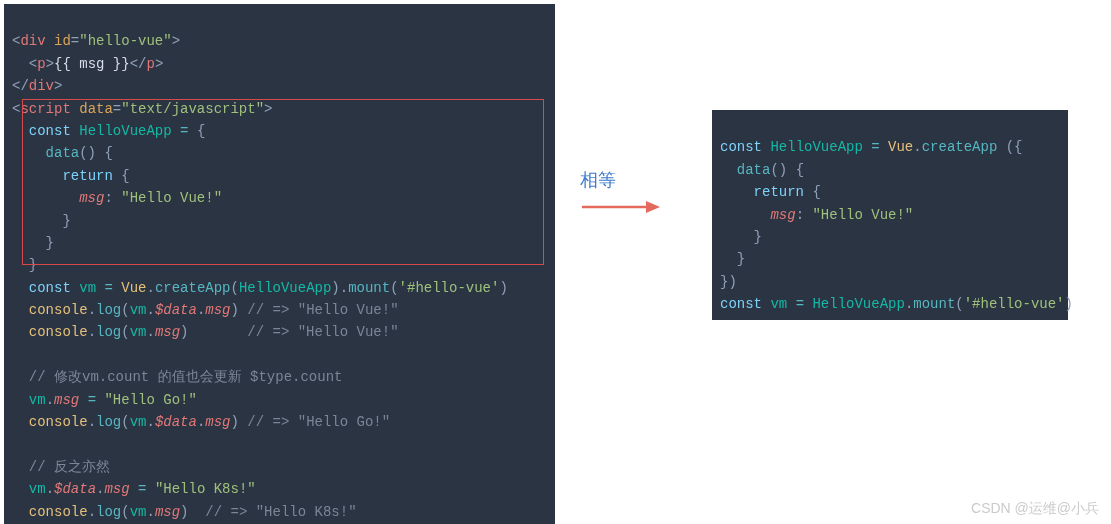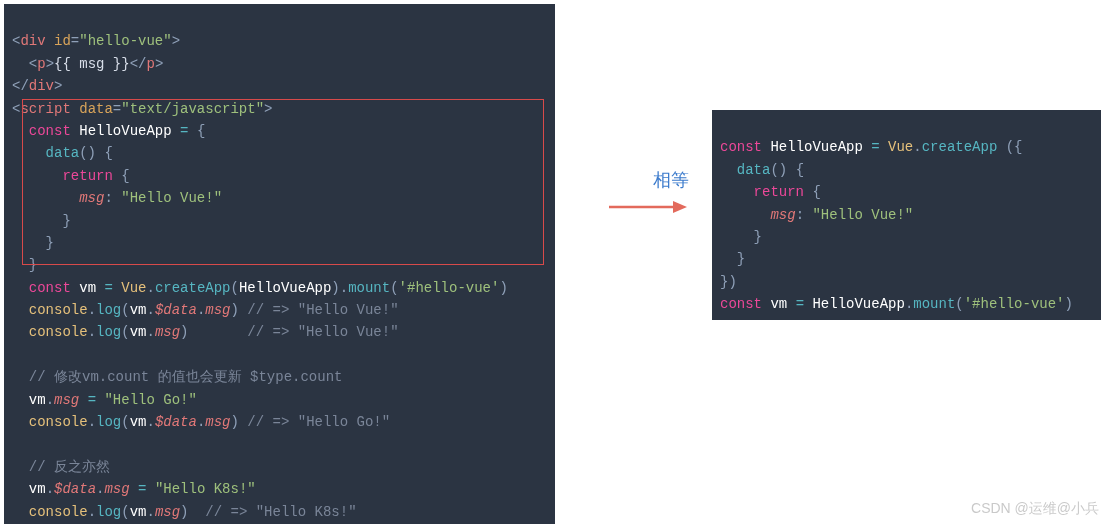--- a/index.html
+++ b/index.html
@@ -21,42 +21,42 @@
     color: #d8dee9;
     padding: 4px 8px;
     line-height: 1.6;
     white-space: pre;
     box-sizing: border-box;
   }
   .right-block {
     position: absolute;
     left: 712px;
     top: 110px;
-    width: 389px;
+    width: 356px;
     background: #2b3442;
     color: #d8dee9;
     padding: 4px 8px;
     line-height: 1.6;
     white-space: pre;
     box-sizing: border-box;
   }
   .red-box {
     border: 1px solid #d84a4a;
     position: absolute;
     left: 22px;
     top: 99px;
     width: 520px;
     height: 164px;
     pointer-events: none;
   }
   .arrow-container {
     position: absolute;
-    left: 607px;
+    left: 580px;
     top: 168px;
-    text-align: right;
+    text-align: left;
   }
   .arrow-label {
     color: #3a7acc;
     font-size: 18px;
     font-family: "Microsoft YaHei", sans-serif;
     margin-bottom: 6px;
   }
   .arrow-svg {
     display: block;
   }
@@ -65,22 +65,22 @@
     right: 12px;
     bottom: 6px;
     color: rgba(120,120,120,0.4);
     font-family: "Microsoft YaHei", sans-serif;
     font-size: 14px;
   }
   .punct { color: #8fa0b8; }
   .tname { color: #e17878; }
   .attr  { color: #d9a45a; }
   .str   { color: #9ec07c; }
-  .kw    { color: #ec4899; }
-  .var   { color: #ffffff; }
+  .kw    { color: #7dd3fc; }
+  .var   { color: #14b8a6; }
   .func  { color: #56b6c2; }
   .obj   { color: #e5c07b; }
   .mem   { color: #e17878; font-style: italic; }
   .cmt   { color: #7a8598; }
   .op    { color: #56b6c2; }
 </style>
 </head>
 <body>
 
 <div class="left-block">

